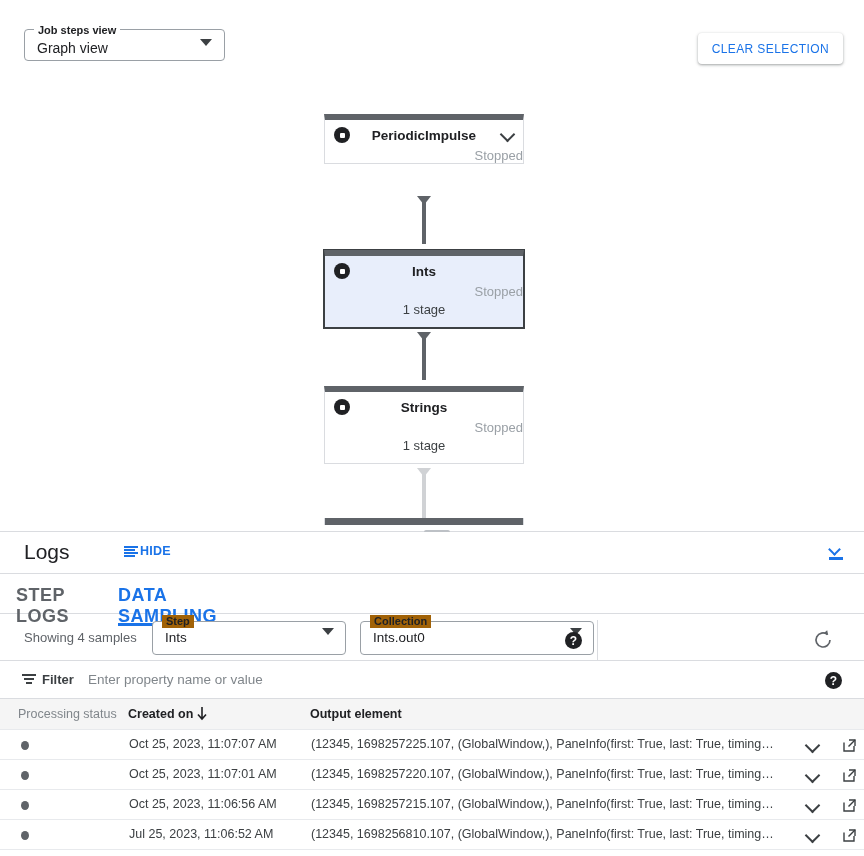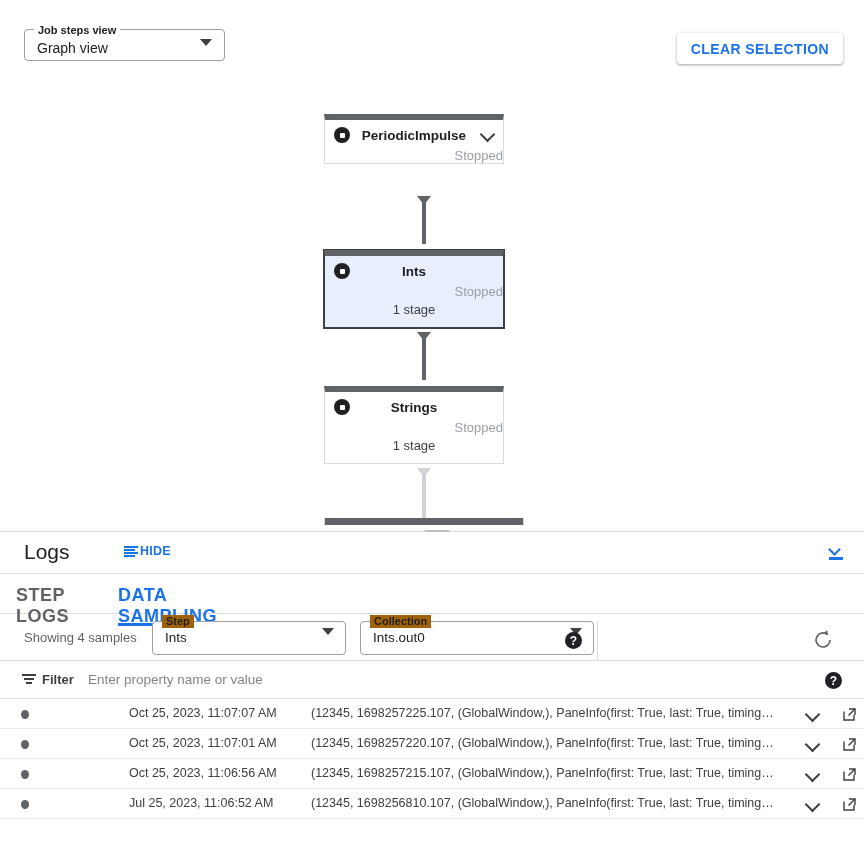--- a/index.html
+++ b/index.html
@@ -38,29 +38,29 @@
     border-left: 6px solid transparent; border-right: 6px solid transparent;
     border-top: 7px solid #3c4043;
   }
   .job-view-select .caret-wrap { position: absolute; right: 12px; top: 16px; }
 
   .clear-selection-btn {
     position: absolute; right: 21px; top: 33px; height: 31px;
     padding: 0 14px;
     display: flex; align-items: center; justify-content: center;
     background: #fff; color: #1a73e8;
-    font-size: 14px; font-weight: bold; letter-spacing: .4px;
+    font-size: 12px; font-weight: normal; letter-spacing: .4px;
     border: none; border-radius: 4px;
     box-shadow: 0 1px 2px rgba(60,64,67,.30), 0 1px 3px 1px rgba(60,64,67,.15);
     cursor: pointer;
   }
 
   
   .node {
-    position: absolute; width: 180px; background: #fff;
+    position: absolute; width: 200px; background: #fff;
     border: 1px solid #dadce0;
     border-top: 6px solid #5f6368;
   }
   .node.selected {
     background: #e8eefb;
     border: 1px solid #3c4043; border-top: 6px solid #5f6368;
     box-shadow: 0 0 0 1px #3c4043;
   }
   .node-row {
     position: relative; height: 30px;
@@ -374,20 +374,30 @@
       <span class="filter-icon">
           <i></i>
           <i></i>
           <i></i>
         </span>
       <span class="filter-label">Filter</span>
       <input class="filter-input" type="text" placeholder="Enter property name or value" style="">
       <span class="help-icon help-filter">?</span>
     </div>
 
+    <div class="table-header">
+      <span class="th th-status">Processing status</span>
+      <span class="th th-created">Created on</span>
+      <span class="sort-arrow">
+        <svg width="12" height="15" viewBox="0 0 12 15">
+            <path d="M6 1 L6 12 M2 8.5 L6 13 L10 8.5" stroke="#202124" stroke-width="1.6" fill="none"></path>
+          </svg>
+      </span>
+      <span class="th th-output">Output element</span>
+    </div>
 
     <div>
       <div class="row">
         <span class="row-dot"></span>
         <span class="row-date">Oct 25, 2023, 11:07:07 AM</span>
         <span class="row-output">(12345, 1698257225.107, (GlobalWindow,), PaneInfo(first: True, last: True, timing…</span>
         <span class="row-chevron"></span>
         <span class="row-open">
           <svg width="15" height="15" viewBox="0 0 15 15">
               <path d="M2 4.5 L2 13 L12 13 L12 8" stroke="#3c4043" stroke-width="1.4" fill="none"></path>

